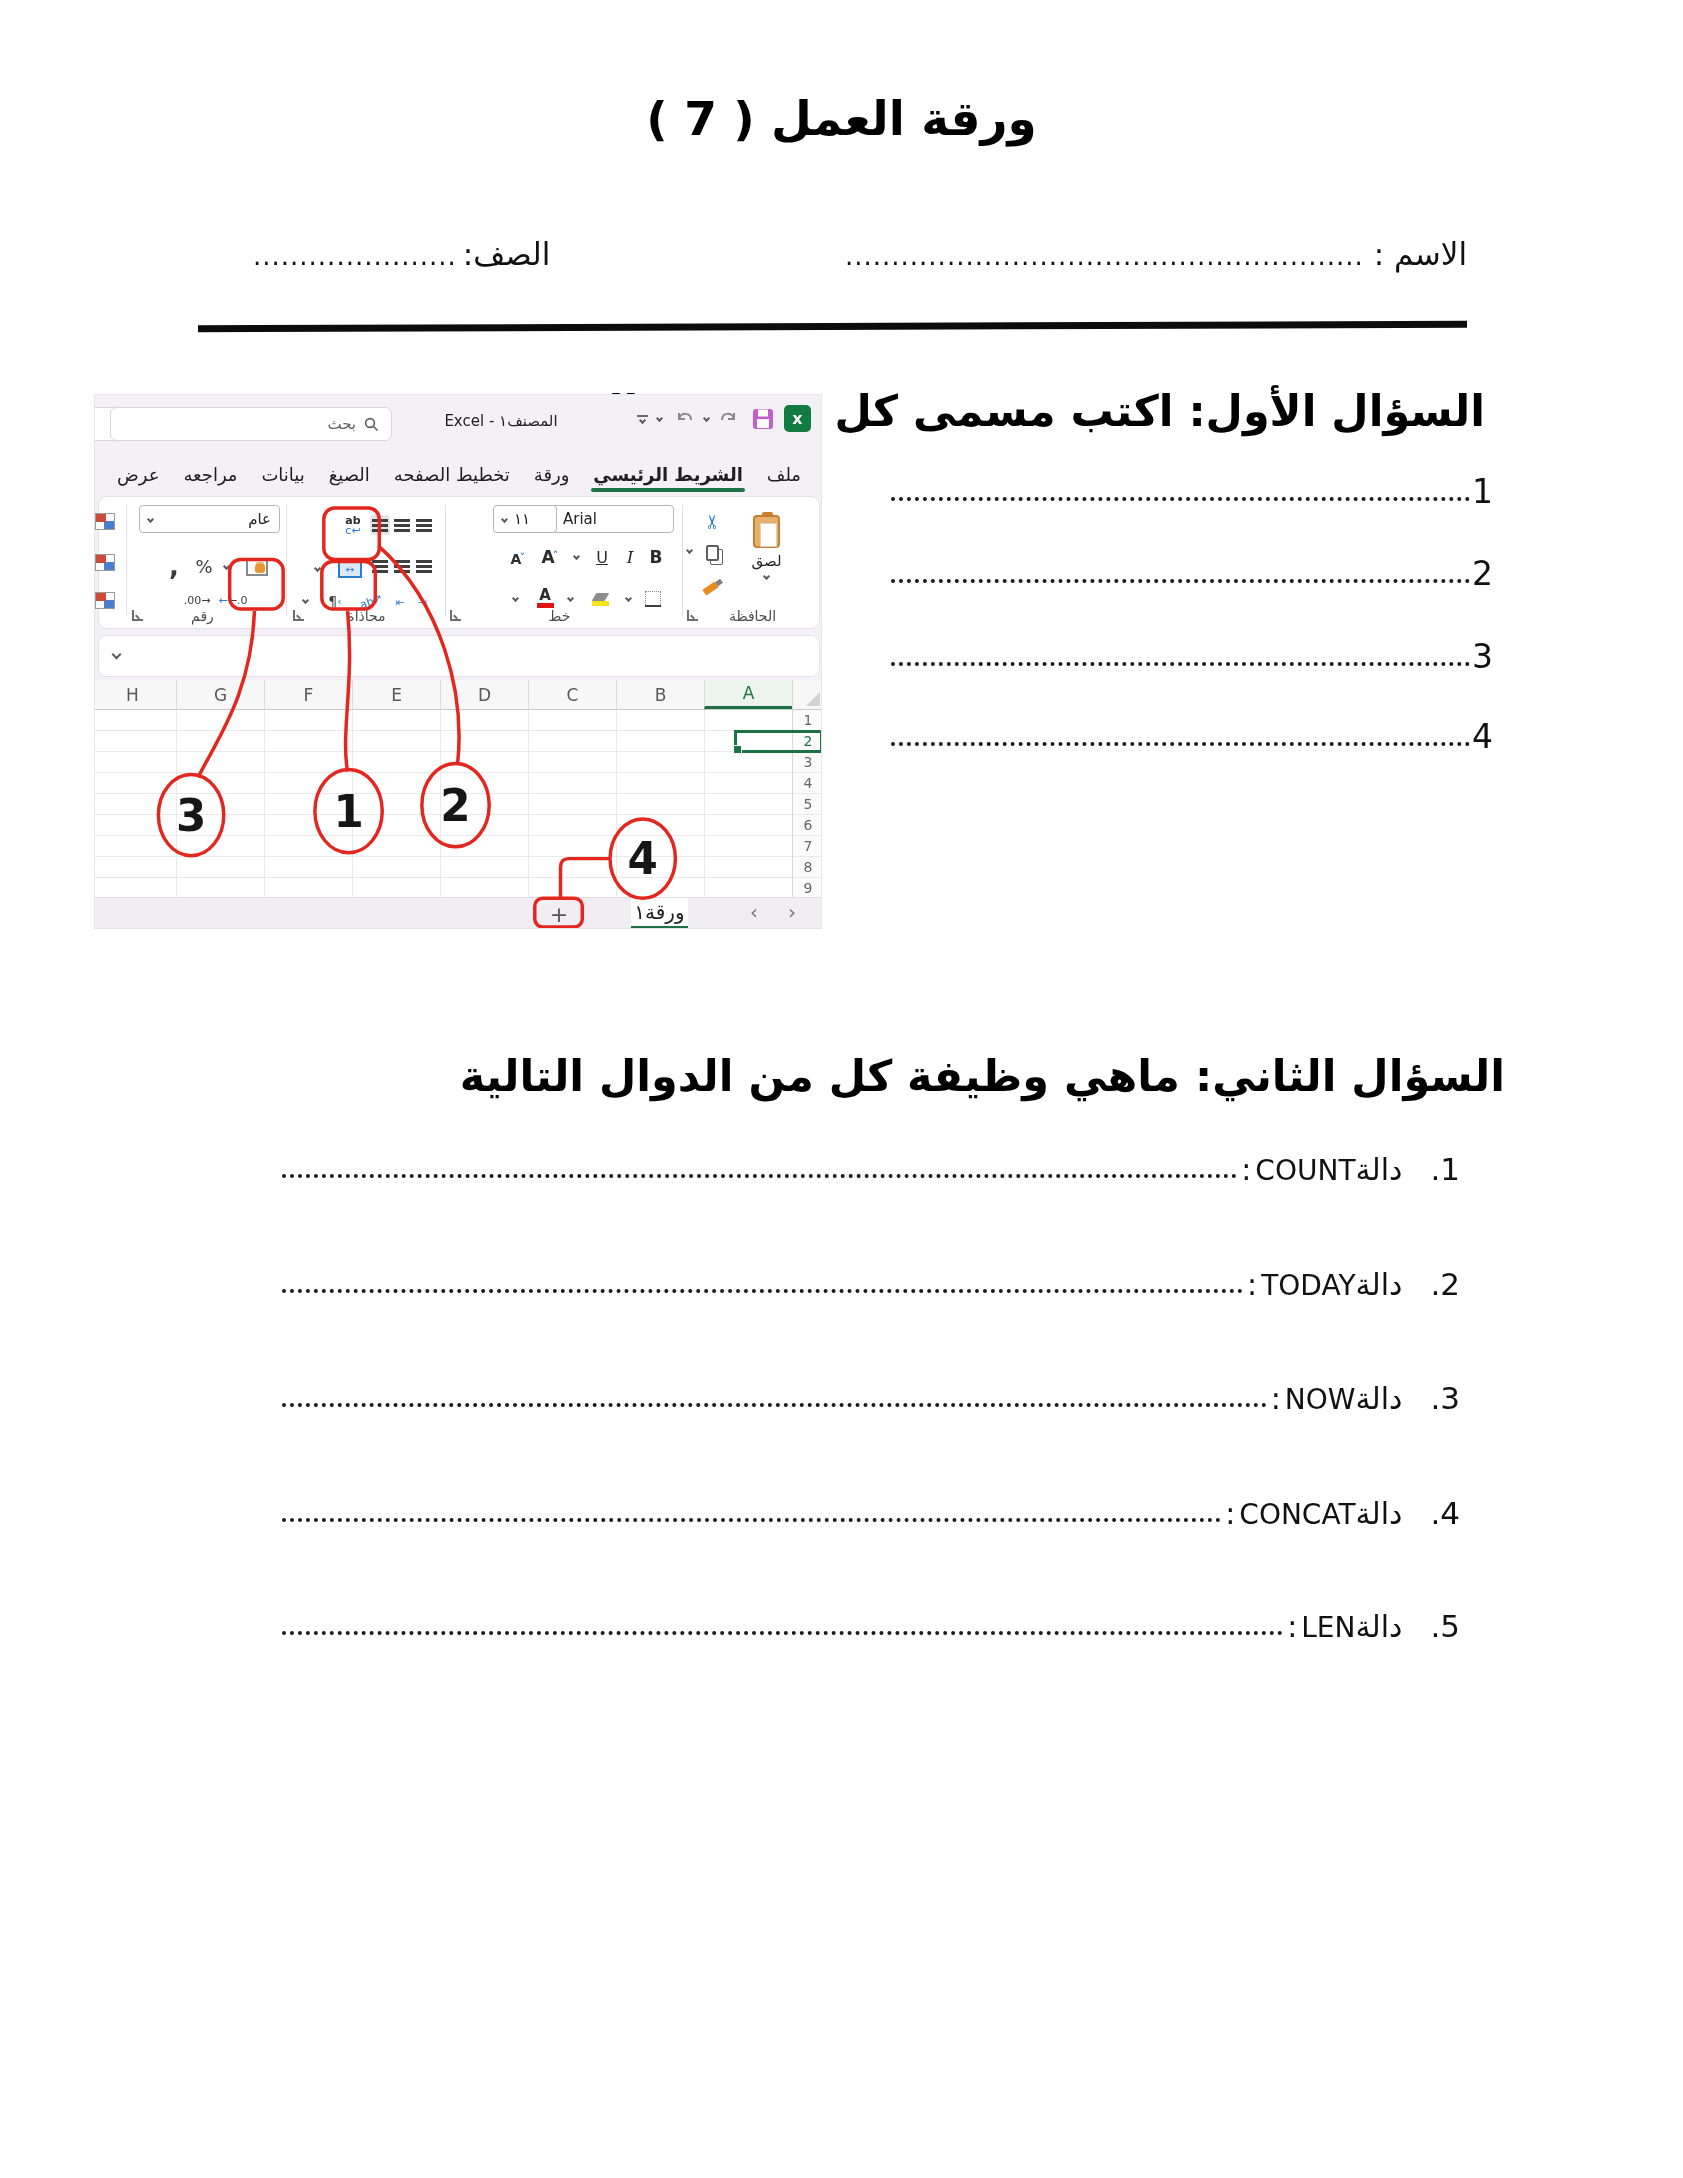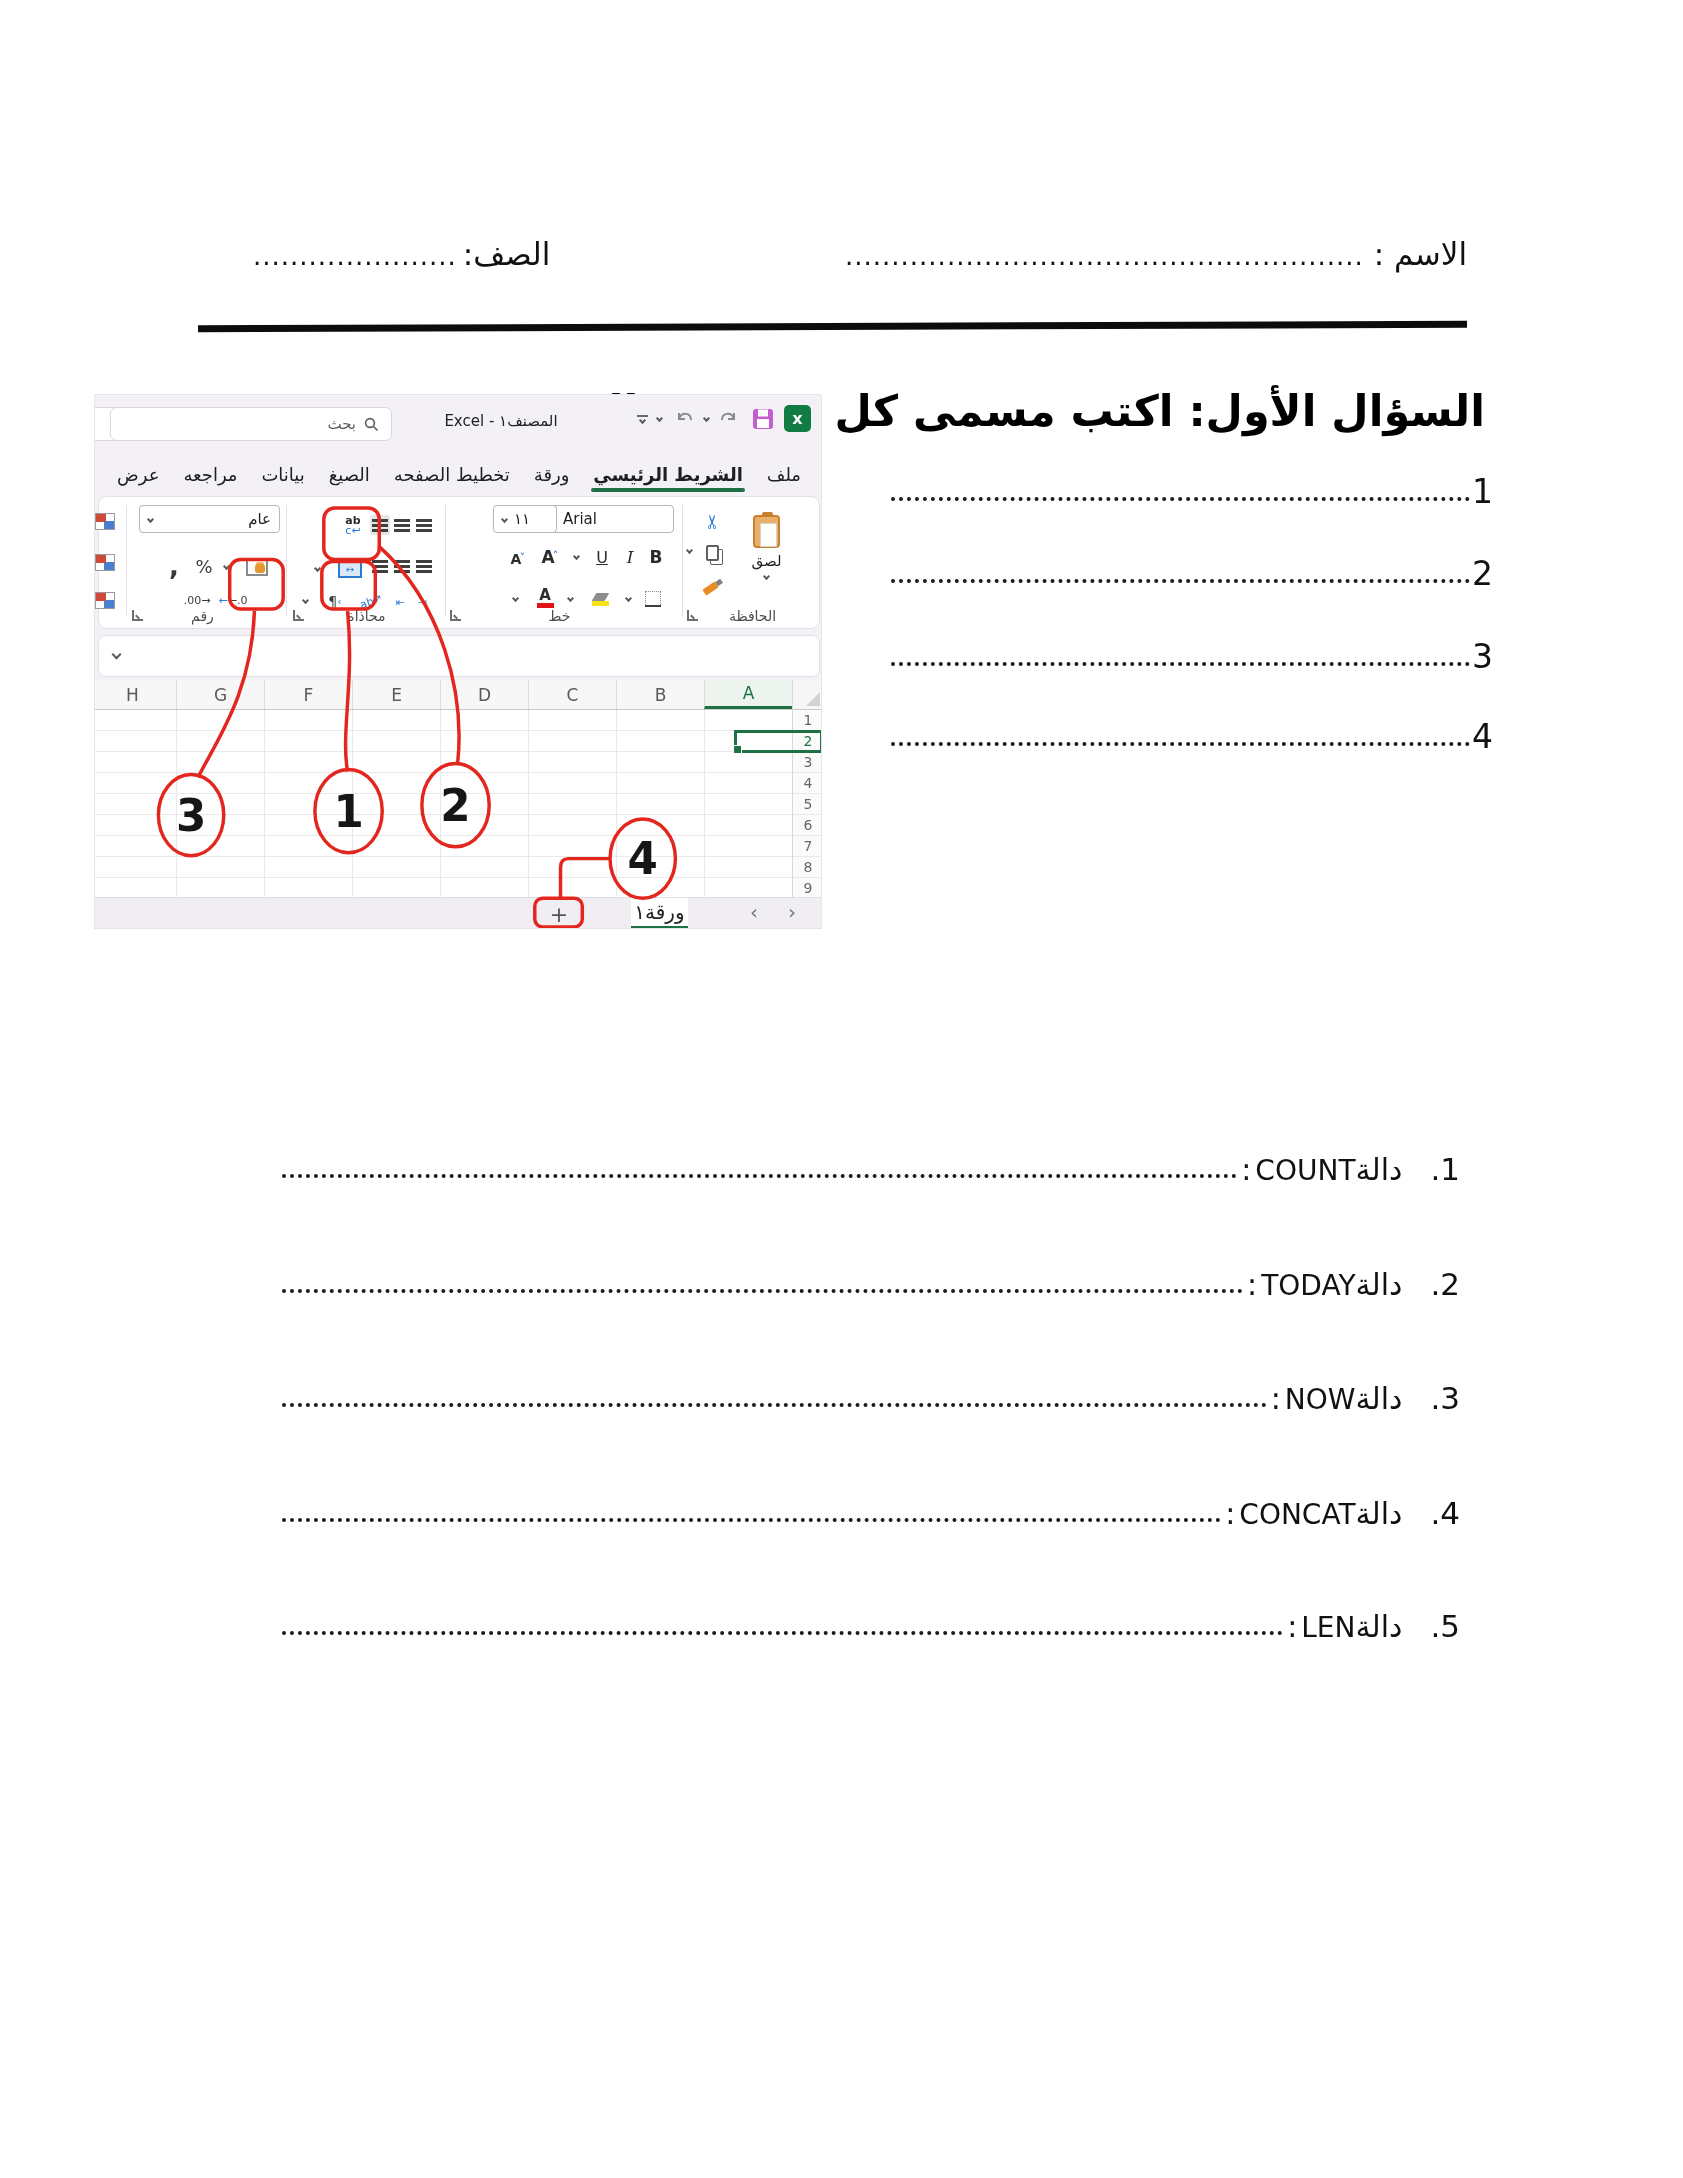--- a/index.html
+++ b/index.html
@@ -151,20 +151,21 @@
              justify-content:center; font-size:22px; color:#555; }
 
   .overlay { position:absolute; left:0; top:0; width:728px; height:535px; pointer-events:none; }
   .overlay text { font-family:"DejaVu Sans", sans-serif; }
 </style>
 </head>
 <body>
 
 <div class="page">
 
+  <div class="ws-title">ورقة العمل ( 7 )</div>
 
   <div class="info-name">
     <span>الاسم :</span>
     <span class="dotted-txt">........................................................</span>
   </div>
   <div class="info-class">
     <span>الصف:</span>
     <span class="dotted-txt">......................</span>
   </div>
 
@@ -534,20 +535,21 @@
       <div class="ans-line" style="top: 165px;">
         <span class="dotfill"></span>
         <span class="ans-num">3</span>
       </div>
       <div class="ans-line" style="top: 245px;">
         <span class="dotfill"></span>
         <span class="ans-num">4</span>
       </div>
     </div>
 
+  <div class="q-heading q2-heading">السؤال الثاني: ماهي وظيفة كل من الدوال التالية</div>
 
   <div class="q2-items">
       <div class="fn-item" style="top: 0px;">
         <span class="dotfill2"></span>
         <span class="fn-colon"> : </span>
         <span class="fn-name">COUNT</span>
         <span class="fn-dala">دالة</span>
         <span class="fn-num">.1</span>
       </div>
       <div class="fn-item" style="top: 115px;">

